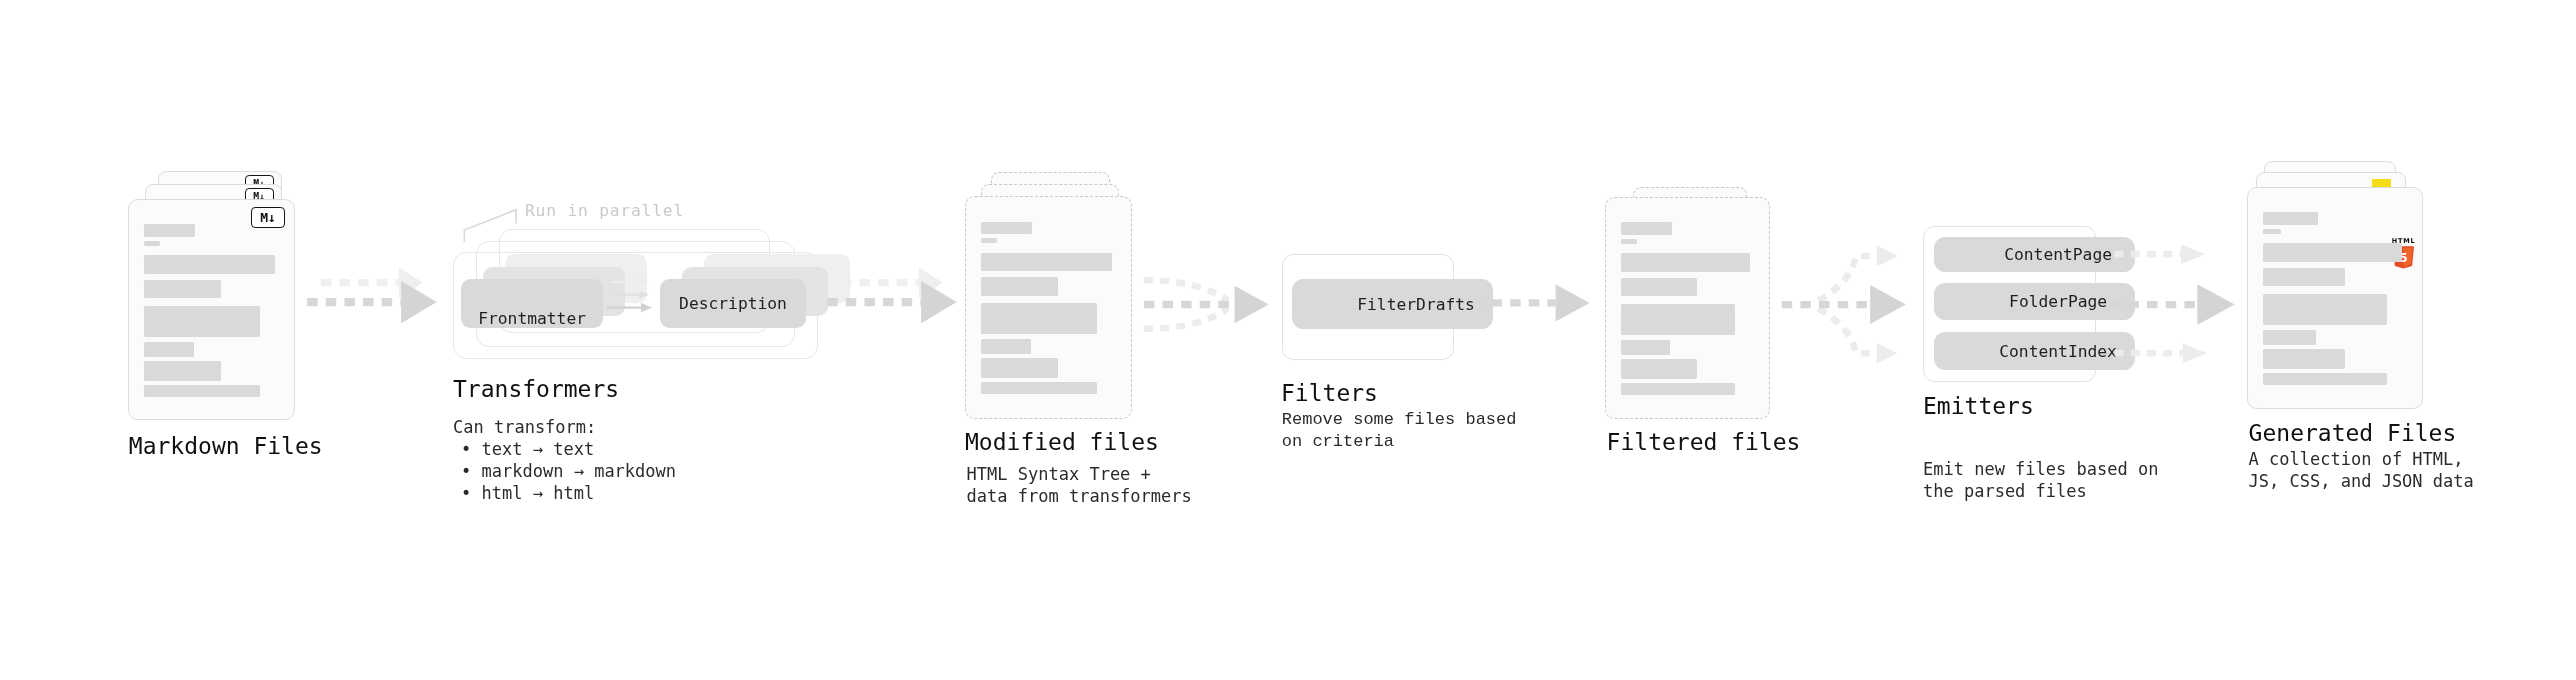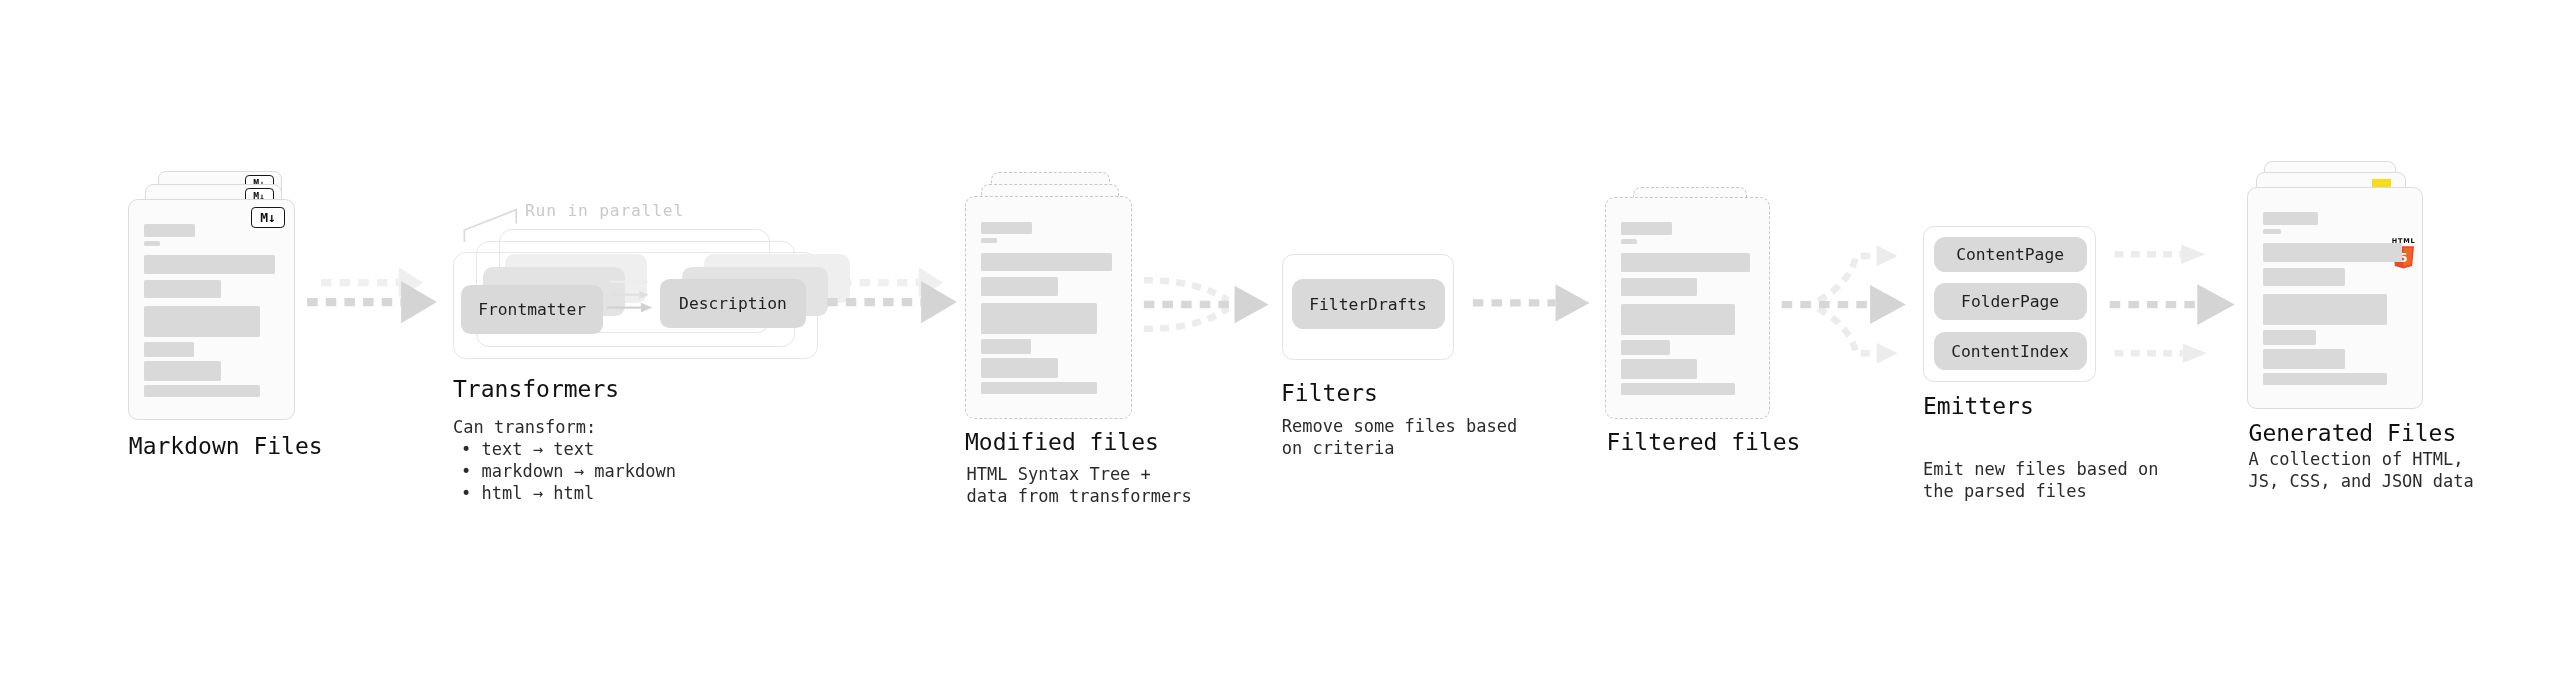--- a/index.html
+++ b/index.html
@@ -17,21 +17,21 @@
   .bars{position:absolute;left:15.4px;right:15.4px;top:24.4px;}
   .bar{background:#d9d9d9;border-radius:1.6px;}
   .md-badge{position:absolute;background:#fff;border:1.6px solid #141414;border-radius:4.1px;color:#111;
             font-weight:bold;display:flex;align-items:center;justify-content:center;box-sizing:border-box;}
   .md-badge.lg{width:34px;height:21px;right:9px;top:7.3px;font-size:13px;}
   .md-badge.sm{width:29px;height:16.3px;right:7.3px;top:3.3px;font-size:9.8px;}
   .outline{position:absolute;border:1.6px solid #e7e7e7;border-radius:13px;box-sizing:border-box;background:transparent;}
   .outline.r14{border-radius:11.4px;border-color:#e2e2e2;background:#fff;}
   .gbox{position:absolute;background:#d9d9d9;border-radius:9.8px;display:flex;align-items:center;
         justify-content:center;font-size:16.3px;color:#1f1f1f;white-space:nowrap;}
-  .gbox.r14{border-radius:11.4px;}
+  .gbox.r14{border-radius:11.4px;padding-left:48px;}
   .gbox.g1{background:#e3e3e3;}
   .gbox.g2{background:#efefef;}
   .label{position:absolute;margin:0;font-size:23px;font-weight:500;color:#101010;white-space:nowrap;}
   .desc{position:absolute;font-size:17px;line-height:22px;color:#2b2b2b;white-space:nowrap;}
   .desc .indent{padding-left:8.1px;}
   .annotation{position:absolute;font-size:16.3px;color:#c9c9c9;white-space:nowrap;letter-spacing:0.8px;}
   .arrow{position:absolute;}
   .html5-badge{position:absolute;right:7.3px;top:4.9px;width:23px;text-align:center;}
   .badge-word{font-family:"DejaVu Sans","Liberation Sans",sans-serif;font-size:6.5px;line-height:6.5px;
               font-weight:bold;letter-spacing:0.8px;color:#0b0b0b;margin-top:45px;}
@@ -108,21 +108,21 @@
       <g>
         <line x1="4" y1="28" x2="40" y2="28" stroke="#e0e0e0" stroke-width="2.5"></line>
         <polygon points="40,23 52,28 40,33" fill="#e0e0e0"></polygon>
       </g>
       <g>
         <line x1="0" y1="44" x2="42" y2="44" stroke="#d2d2d2" stroke-width="3"></line>
         <polygon points="42,38 56,44 42,50" fill="#d2d2d2"></polygon>
       </g>
     </svg>
 
-    <div class="gbox" style="left:8.1px;top:90px;width:142px;height:49px;">
+    <div class="gbox" style="left:8.1px;top:84px;width:142px;height:49px;align-items:flex-end;">
         <span>Frontmatter</span>
       </div>
     <div class="gbox" style="left:207px;top:84px;width:146px;height:49px;">
         <span>Description</span>
       </div>
 
     <h2 class="label" style="left:0;top:181px;">Transformers</h2>
     <div class="desc" style="left:0;top:221px;">
       <div>Can transform:</div>
       <div class="indent">• text → text</div>
@@ -172,21 +172,21 @@
       <polygon points="124,27 166,50 124,73" fill="#d4d4d4"></polygon>
     </g>
   </svg>
 
   <section class="sec" style="left:1281px;top:254px;">
     <div class="outline r14" style="left:0.8px;top:0;width:172px;height:106px;"></div>
     <div class="gbox r14" style="left:10.6px;top:25px;width:153px;height:50px;">
         <span>FilterDrafts</span>
       </div>
     <h2 class="label" style="left:0;top:126px;">Filters</h2>
-    <div class="desc" style="left:0.8px;top:161px;">
+    <div class="desc" style="left:0.8px;top:155px;font-family:Liberation Mono, monospace;">
       <div>Remove some files based</div>
       <div>on criteria</div>
     </div>
   </section>
 
   <svg class="arrow" style="left:1463px;top:264px;" width="134" height="77" viewBox="0 0 165 95">
     <g>
       <line x1="12" y1="48" x2="114" y2="48" stroke="#d7d7d7" stroke-width="9" stroke-dasharray="13 10"></line>
       <polygon points="114,25 156,48 114,71" fill="#d4d4d4"></polygon>
     </g>

